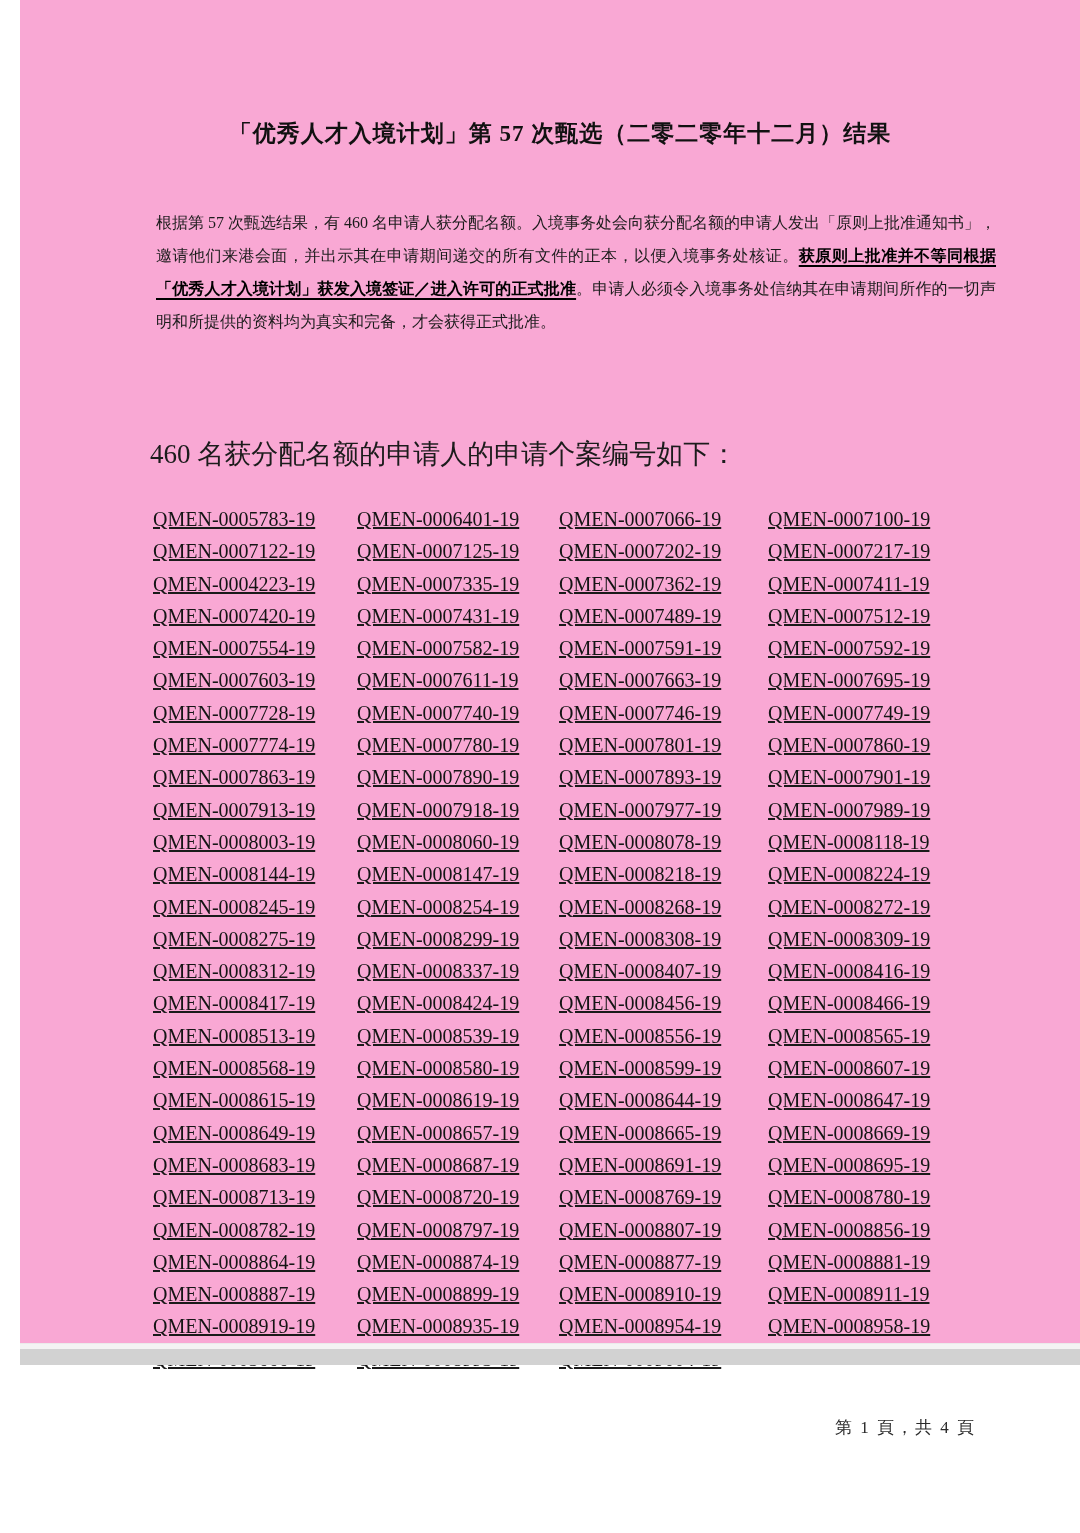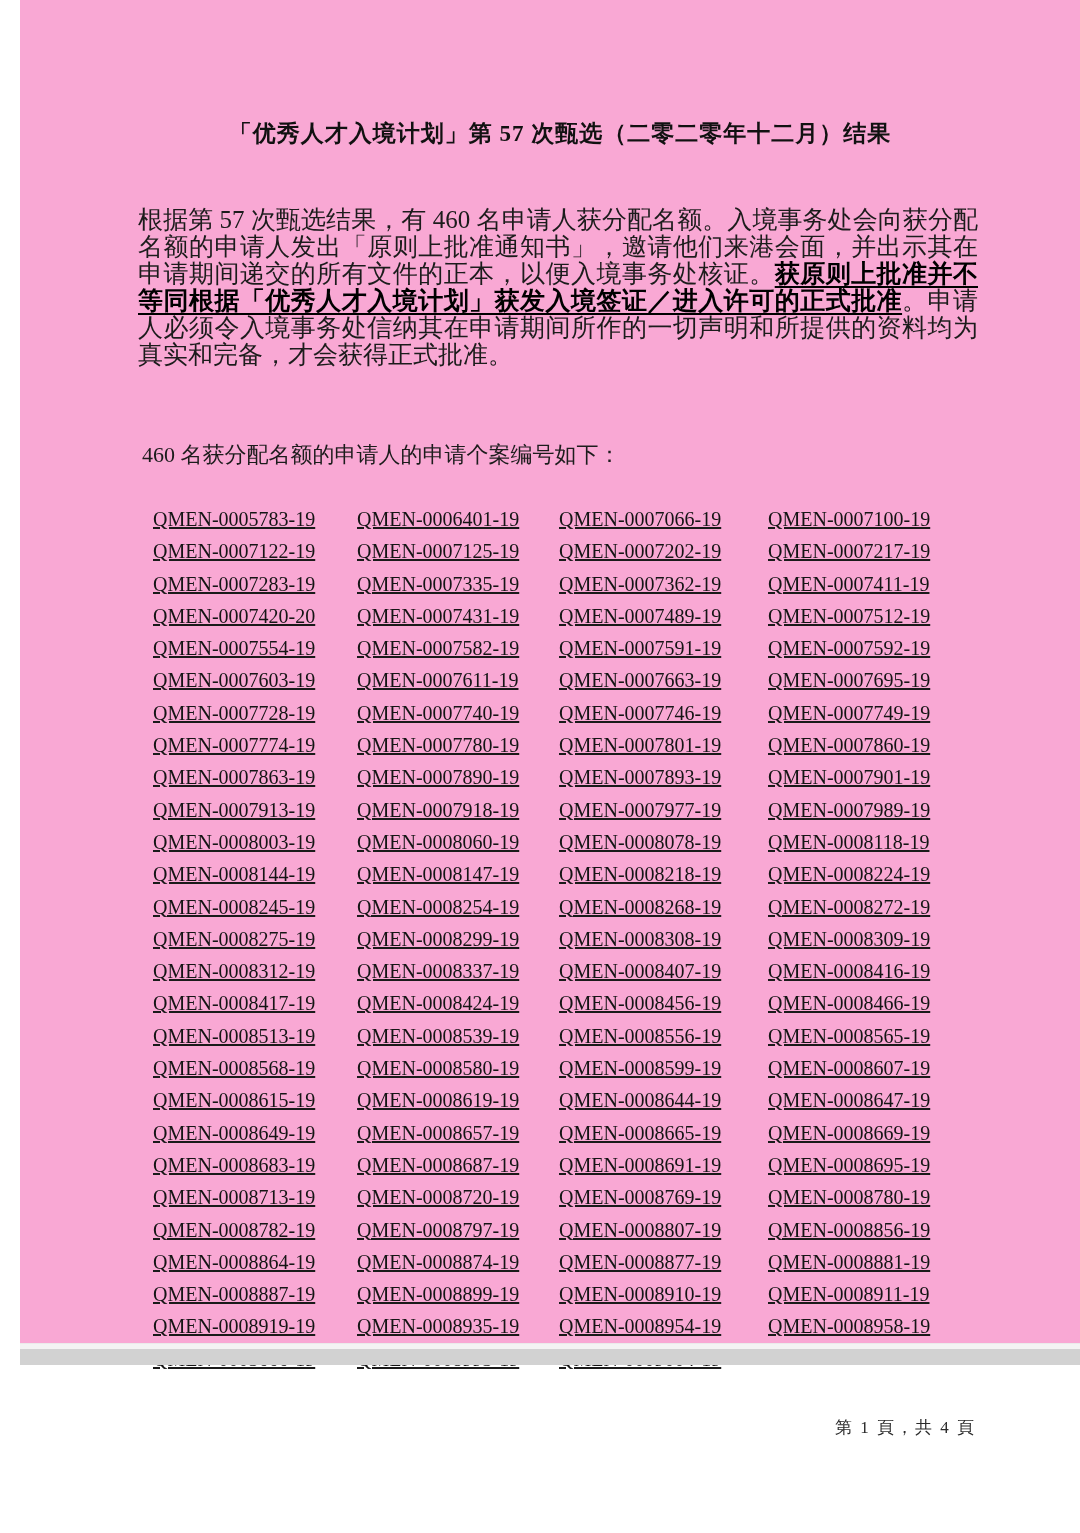--- a/index.html
+++ b/index.html
@@ -20,37 +20,37 @@
     position: absolute;
     top: 118px; left: 0; width: 100%;
     text-align: center;
     font-size: 23px;
     font-weight: 700;
     letter-spacing: 1px;
     color: #111;
   }
   .para {
     position: absolute;
-    top: 206px; left: 118px; width: 840px;
-    font-size: 25px;
-    line-height: 27px;
+    top: 206px; left: 136px; width: 840px;
+    font-size: 16px;
+    line-height: 33px;
     text-align: justify;
     color: #1c1c1c;
   }
   .em-bold-underline {
     font-weight: 700;
     text-decoration: underline;
     text-decoration-thickness: 2px;
     text-underline-offset: 4px;
     color: #000;
   }
   .list-intro {
     position: absolute;
-    top: 438px; left: 122px; width: 840px;
-    font-size: 22px;
+    top: 438px; left: 130px; width: 840px;
+    font-size: 27px;
     line-height: 33px;
     color: #1c1c1c;
   }
   .case-grid {
     position: absolute;
     top: 503px; left: 133px;
     display: grid;
     grid-template-columns: 204px 202px 209px 180px;
     grid-auto-rows: 32.3px;
     text-decoration: underline;
@@ -95,25 +95,25 @@
 
   <div class="case-grid">
       <div class="case-cell">QMEN-0005783-19</div>
       <div class="case-cell">QMEN-0006401-19</div>
       <div class="case-cell">QMEN-0007066-19</div>
       <div class="case-cell">QMEN-0007100-19</div>
       <div class="case-cell">QMEN-0007122-19</div>
       <div class="case-cell">QMEN-0007125-19</div>
       <div class="case-cell">QMEN-0007202-19</div>
       <div class="case-cell">QMEN-0007217-19</div>
-      <div class="case-cell">QMEN-0007283-19</div>
+      <div class="case-cell">QMEN-0004223-19</div>
       <div class="case-cell">QMEN-0007335-19</div>
       <div class="case-cell">QMEN-0007362-19</div>
       <div class="case-cell">QMEN-0007411-19</div>
-      <div class="case-cell">QMEN-0007420-20</div>
+      <div class="case-cell">QMEN-0007420-19</div>
       <div class="case-cell">QMEN-0007431-19</div>
       <div class="case-cell">QMEN-0007489-19</div>
       <div class="case-cell">QMEN-0007512-19</div>
       <div class="case-cell">QMEN-0007554-19</div>
       <div class="case-cell">QMEN-0007582-19</div>
       <div class="case-cell">QMEN-0007591-19</div>
       <div class="case-cell">QMEN-0007592-19</div>
       <div class="case-cell">QMEN-0007603-19</div>
       <div class="case-cell">QMEN-0007611-19</div>
       <div class="case-cell">QMEN-0007663-19</div>

